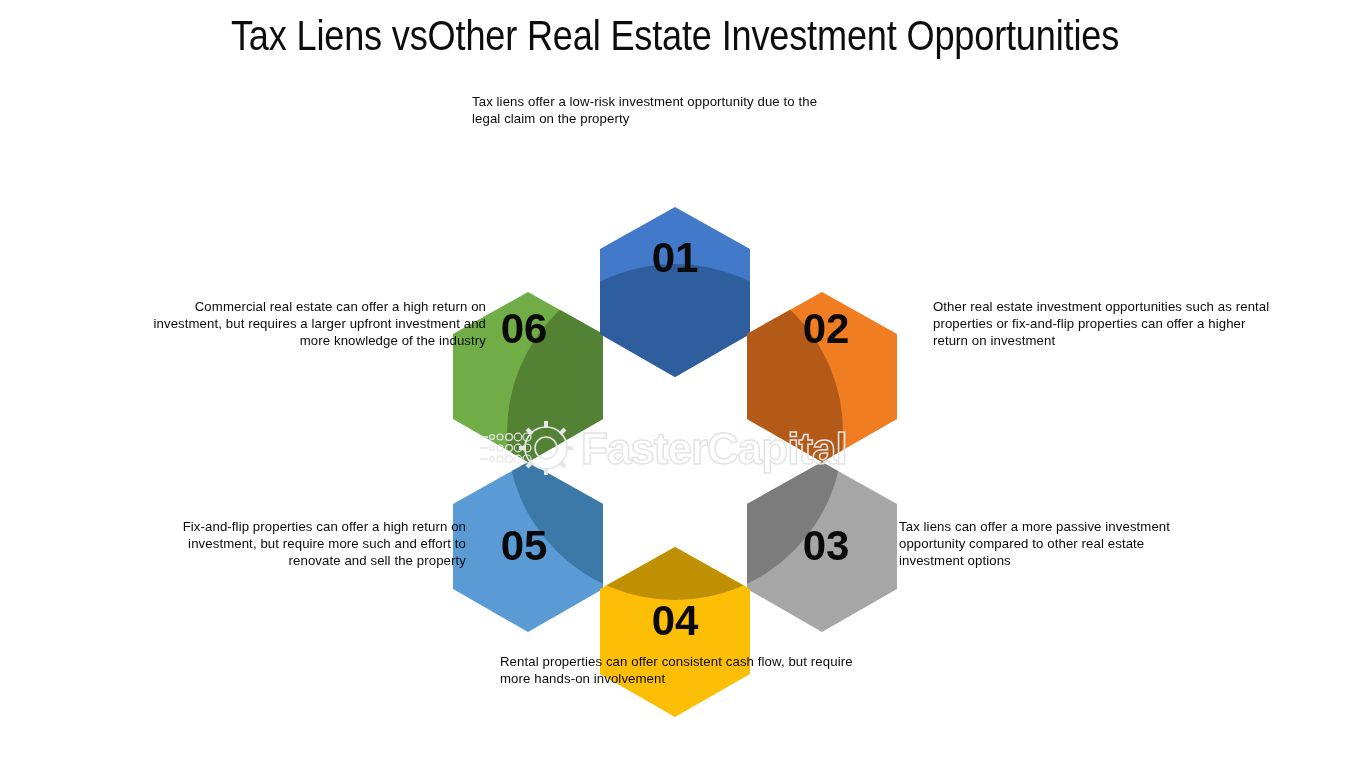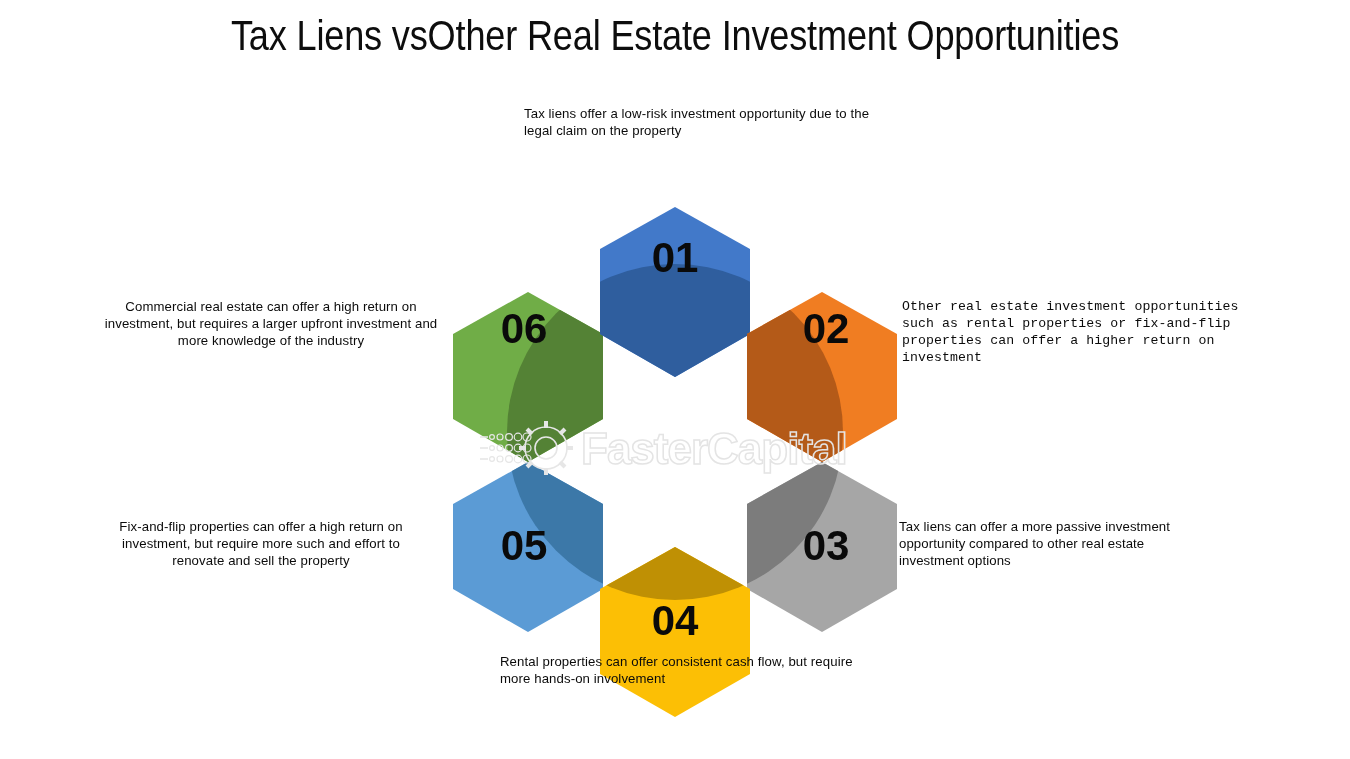--- a/index.html
+++ b/index.html
@@ -52,25 +52,25 @@
 
   
   .callout {
     position: absolute;
     font-family: "Liberation Sans", sans-serif;
     font-size: 13.2px;
     line-height: 17px;
     color: #0b0b0b;
     letter-spacing: 0.1px;
   }
-  .callout.left  { text-align: center; }
+  .callout.left  { text-align: right; margin-left: 40px; }
   .callout.right { text-align: left; }
 
-  #callout-01 { left: 524px; top: 93px;  width: 360px; margin-top: 12px; }
-  #callout-02 { left: 902px; top: 298px; width: 345px; font-family: Liberation Mono, monospace; }
+  #callout-01 { left: 472px; top: 93px;  width: 360px; }
+  #callout-02 { left: 933px; top: 298px; width: 345px; }
   #callout-03 { left: 899px; top: 518px; width: 310px; }
   #callout-04 { left: 500px; top: 653px; width: 360px; }
   #callout-05 { left: 96px;  top: 518px; width: 330px; }
   #callout-06 { left: 96px;  top: 298px; width: 350px; }
 
   
   #watermark {
     position: absolute;
     left: 478px;
     top: 412px;

